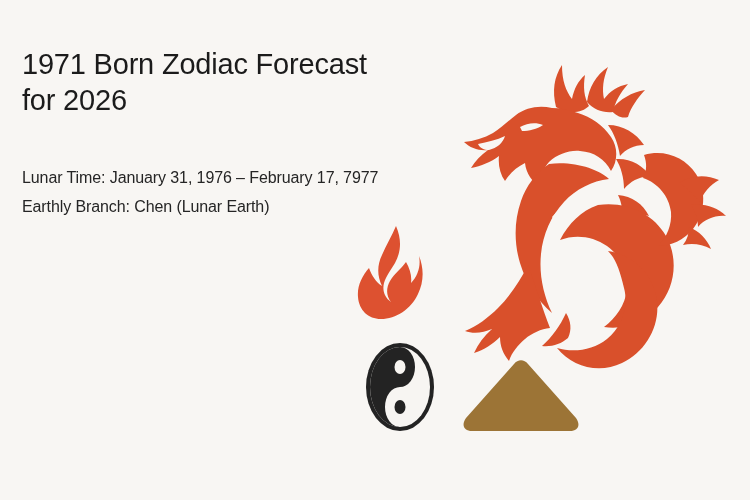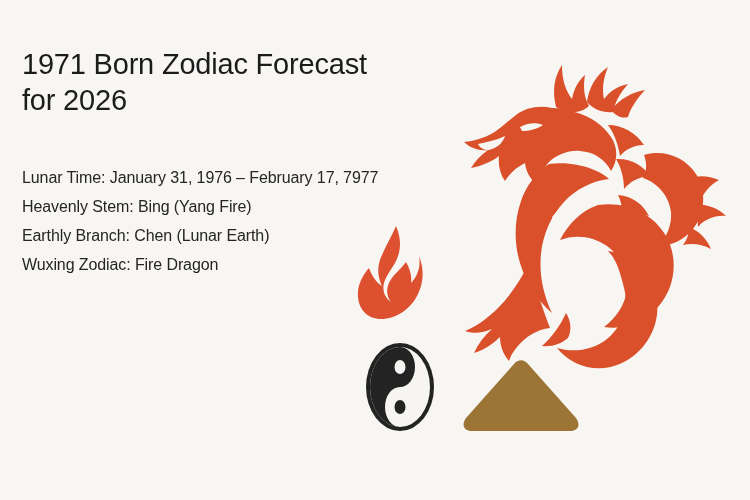--- a/index.html
+++ b/index.html
@@ -111,23 +111,21 @@
 
 <div class="card">
 
   <div class="text-col">
     <h1 class="title">1971 Born Zodiac Forecast
 for 2026</h1>
   </div>
 
   <ul class="detail-list">
     <li class="detail-line">Lunar Time: January 31, 1976 – February 17, 7977</li>
-    <li class="detail-line">Heavenly Stem: Bing (Yang Fire)</li>
     <li class="detail-line">Earthly Branch: Chen (Lunar Earth)</li>
-    <li class="detail-line">Wuxing Zodiac: Fire Dragon</li>
   </ul>
 
   <div class="art">
 
     <div class="dragon-wrap">
       <svg width="300" height="320" viewBox="0 0 300 320" aria-hidden="true">
         <g fill="#d9502b">
 
           <path d="M108 52 C104 36 106 22 114 10 C114 26 118 36 124 44 C126 34 130 26 137 20
                    C135 32 136 42 141 51 C134 58 120 60 108 52 Z"></path>

